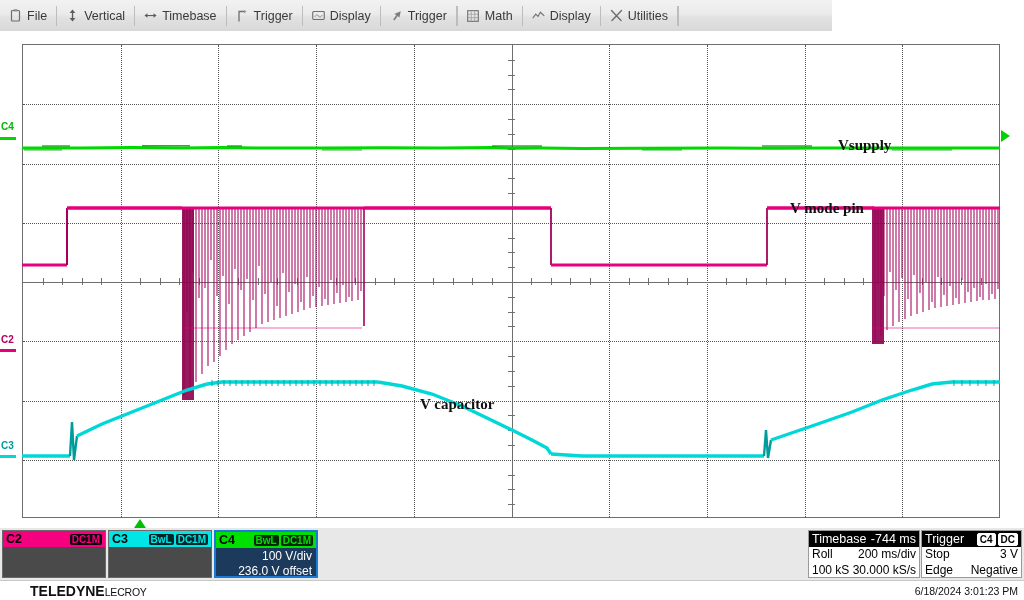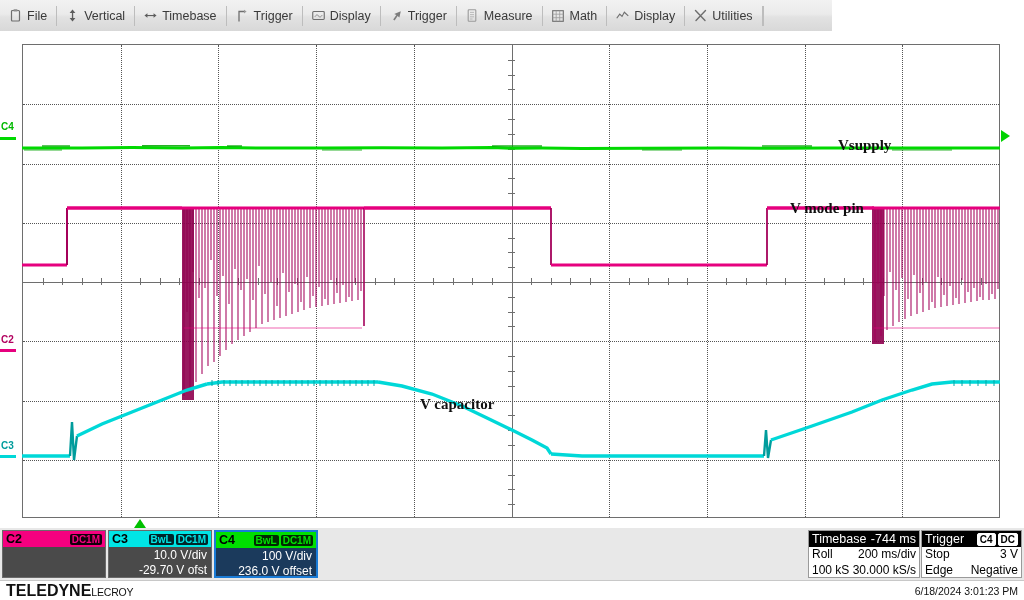--- a/index.html
+++ b/index.html
@@ -124,21 +124,21 @@
   }
 
   
   #footer{
     position:absolute;left:0;top:580px;width:1024px;height:20px;
     background:#ffffff;border-top:1px solid #c8c8c8;
     display:flex;align-items:center;justify-content:space-between;
     padding:0 6px;box-sizing:border-box;
   }
   #brand{font-size:11px;color:#111;letter-spacing:0px;white-space:nowrap;}
-  #brand b{font-weight:bold;font-size:16px;}
+  #brand b{font-weight:bold;font-size:14px;margin-left:24px;}
   #brand span.lc{font-size:10.5px;letter-spacing:-0.2px;}
   #stamp{font-size:10.5px;color:#111;white-space:nowrap;}
 </style>
 </head>
 <body>
 
 <div id="app">
 
   <div id="menubar">
     <div class="menu-item">
@@ -201,29 +201,20 @@
     <div class="menu-item">
       <span class="mi-ico">
         <svg width="12" height="12" viewBox="0 0 12 12">
             <path d="M10.8 1.2 L4.2 4.0 L6.4 5.0 L3.2 9.6 L4.6 10.6 L7.6 6.0 L9.4 7.5 Z" fill="#7d7d7d"></path>
           </svg>
       </span>
       <span>Trigger</span>
     </div>
     <div class="menu-sep"></div>
 
-    <div class="menu-item">
-      <span class="mi-ico">
-        <svg width="10" height="13" viewBox="0 0 10 13">
-            <rect x="1.2" y="0.8" width="7.6" height="11.4" rx="0.8" fill="none" stroke="#9a9a9a" stroke-width="1.1"></rect>
-            <path d="M3 3.4h4M3 5.6h4M3 7.8h4M3 10h2.5" stroke="#b4b4b4" stroke-width="0.9"></path>
-          </svg>
-      </span>
-      <span>Measure</span>
-    </div>
     <div class="menu-sep"></div>
 
     <div class="menu-item">
       <span class="mi-ico">
         <svg width="12" height="12" viewBox="0 0 12 12">
             <rect x="0.7" y="0.7" width="10.6" height="10.6" fill="none" stroke="#6e6e6e" stroke-width="1.1"></rect>
             <path d="M0.7 4.2h10.6M0.7 7.7h10.6M4.2 0.7v10.6M7.7 0.7v10.6" stroke="#9a9a9a" stroke-width="0.8"></path>
           </svg>
       </span>
       <span>Math</span>
@@ -572,24 +563,20 @@
     </div>
 
     <div class="desc" style="left:108px;width:104px;border:1px solid #6a6a6a">
       <div class="desc-head" style="background:#00e5e5">
         <span class="chname">C3</span>
         <span style="display:flex">
           <span class="tagbox" style="background:#00252a;color:#00e5e5">BwL</span>
           <span class="tagbox" style="background:#00252a;color:#00e5e5">DC1M</span>
         </span>
       </div>
-      <div class="desc-body">
-        <div>10.0 V/div</div>
-        <div>-29.70 V ofst</div>
-      </div>
     </div>
 
     <div class="desc" style="left:214px;width:104px;border:2px solid #1a7bd6;background:#1b3a5c">
       <div class="desc-head" style="background:#00e000">
         <span class="chname">C4</span>
         <span style="display:flex">
           <span class="tagbox" style="background:#002800;color:#00e000">BwL</span>
           <span class="tagbox" style="background:#002800;color:#00e000">DC1M</span>
         </span>
       </div>

